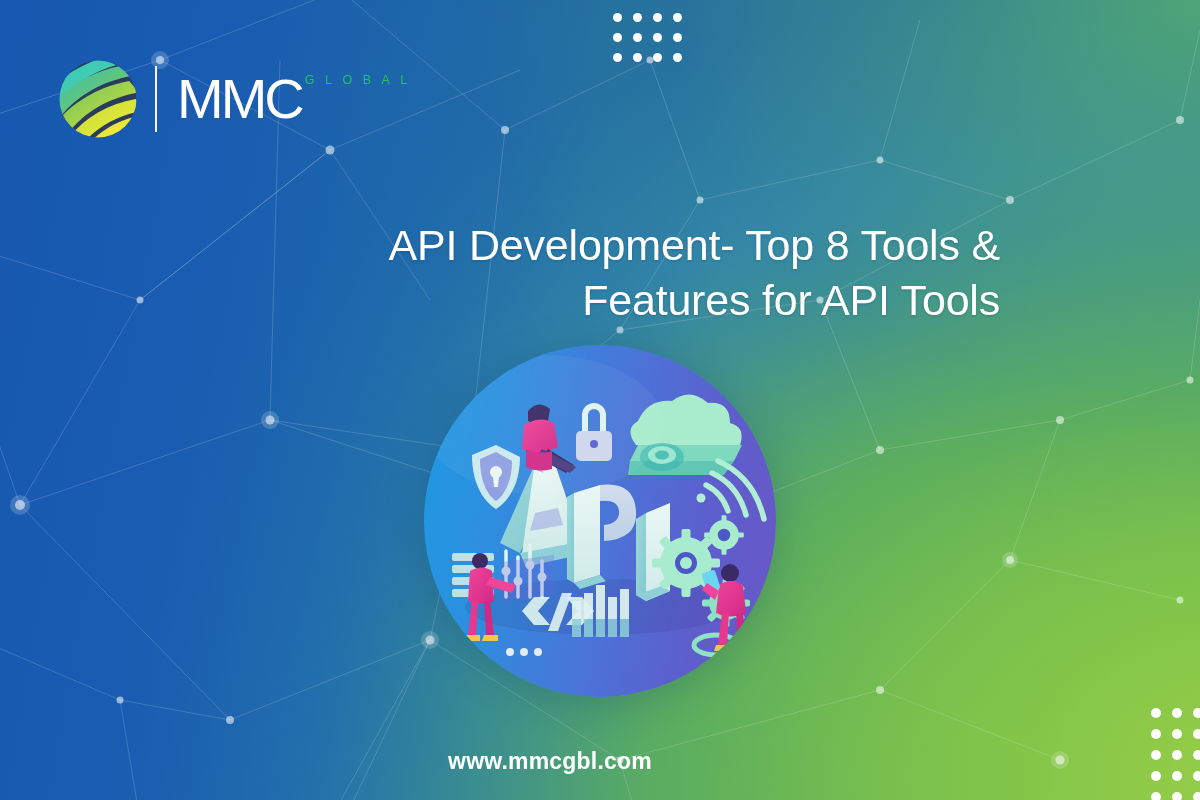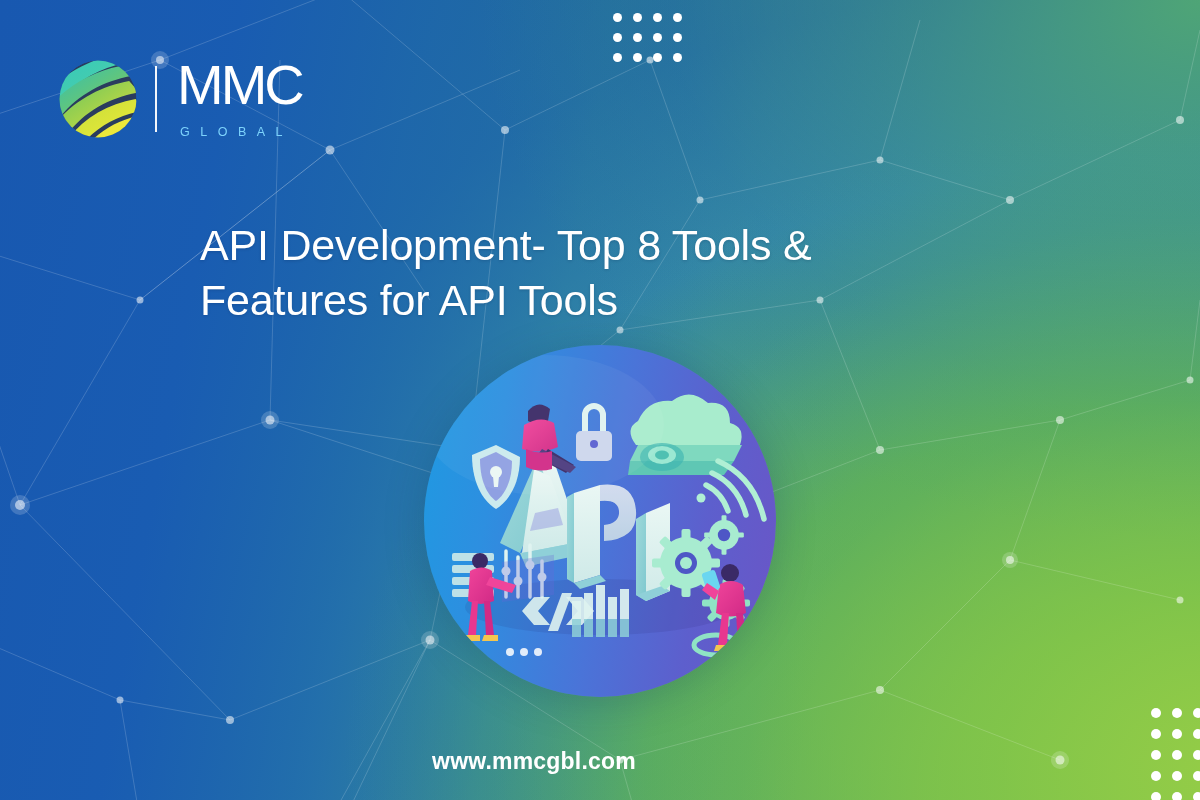--- a/index.html
+++ b/index.html
@@ -77,45 +77,45 @@
     gap:0px;
   }
   #logo-mark { width:82px; height:82px; display:block; }
   #logo-divider {
     width:2px;
     height:66px;
     background:#ffffff;
     margin:0 20px 0 16px;
     opacity:.95;
   }
-  #logo-words { display:flex; flex-direction:column; justify-content:center; }
+  #logo-words { display:flex; flex-direction:row; justify-content:center; }
   #logo-mmc {
     color:#ffffff;
     font-size:56px;
     line-height:0.92;
     font-weight:300;
     letter-spacing:-3px;
     font-family:"Liberation Sans", sans-serif;
   }
   #logo-global {
-    color:#7dd3fc;
+    color:#22c55e;
     font-size:12.5px;
     letter-spacing:10.5px;
     font-weight:400;
-    margin-top:15px;
+    margin-top:0;
     margin-left:3px;
     text-align:left;
   }
 
   
   #title {
     position:absolute;
     left:0; top:218px;
     width:1200px;
-    text-align:left;
+    text-align:right;
     color:#ffffff;
     font-size:43px;
     line-height:1.28;
     font-weight:400;
     letter-spacing:-0.2px;
     padding:0 200px;
     text-shadow:0 1px 3px rgba(0,20,60,0.18);
   }
   #title .ln { display:block; }
 
@@ -127,21 +127,21 @@
     border-radius:50%;
     overflow:hidden;
     background:linear-gradient(100deg,#1e9ae2 0%, #2d8fe0 22%, #4a74d8 52%, #5d5fcd 76%, #6b55c6 100%);
     box-shadow:0 6px 40px rgba(10,40,90,0.22);
   }
   #hero svg { width:100%; height:100%; display:block; }
 
   
   #footer-url {
     position:absolute;
-    left:0; top:748px;
+    left:16px; top:748px;
     width:1068px;
     text-align:center;
     color:#ffffff;
     font-size:23px;
     font-weight:700;
     letter-spacing:0.2px;
   }
 </style>
 </head>
 <body>

